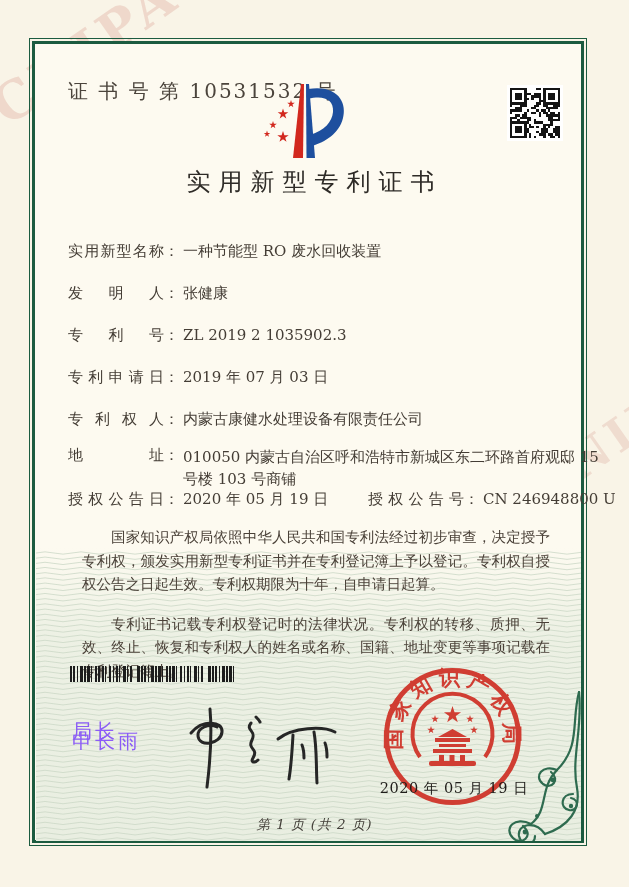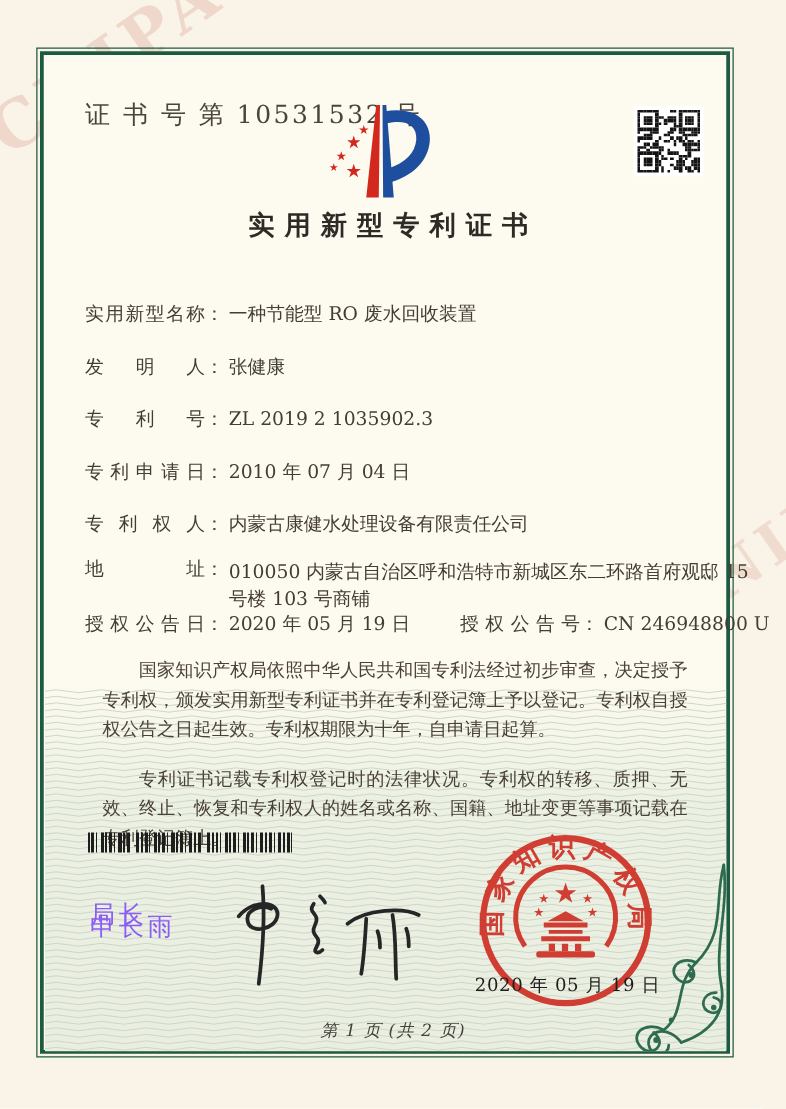--- a/index.html
+++ b/index.html
@@ -25,22 +25,22 @@
 
   .cert-no{position:absolute;left:68px;top:78px;font-size:20px;letter-spacing:2px;color:#4b443c;}
 
   .logo{position:absolute;left:253px;top:82px;width:96px;height:80px;}
   .qr{position:absolute;left:507px;top:85px;width:56px;height:56px;background:#fff;padding:3px;
       box-sizing:border-box;}
   .qr-grid{display:grid;width:100%;height:100%;grid-template-columns:repeat(21,1fr);grid-template-rows:repeat(21,1fr);}
   .qr-grid i{display:block;}
   .qr-grid i.b{background:#141414;}
 
-  .title{position:absolute;left:0;top:166px;width:629px;text-align:center;font-size:21px;
-         font-weight:bold;letter-spacing:8px;color:#2e2b27;}
+  .title{position:absolute;left:0;top:166px;width:629px;text-align:center;font-size:24px;
+         font-weight:normal;letter-spacing:8px;color:#2e2b27;}
 
   .frow{position:absolute;left:68px;font-size:15px;color:#443d35;white-space:nowrap;}
   .flabel{display:inline-block;width:96px;text-align:justify;text-align-last:justify;vertical-align:top;}
   .fcolon{display:inline-block;vertical-align:top;}
   .fvalue{display:inline-block;vertical-align:top;margin-left:4px;}
   .fvalue.wrap{white-space:normal;width:416px;line-height:22px;}
   .frow2{position:absolute;left:300px;top:0;}
 
   .paras{position:absolute;left:66px;top:510px;width:500px;font-size:14.5px;line-height:23.5px;
          color:#4a4138;text-align:justify;}
@@ -624,21 +624,21 @@
   <div class="frow" style="top:242px">
     <span class="flabel">实用新型名称</span><span class="fcolon">：</span><span class="fvalue">一种节能型 RO 废水回收装置</span>
   </div>
   <div class="frow" style="top:284px">
     <span class="flabel">发明人</span><span class="fcolon">：</span><span class="fvalue">张健康</span>
   </div>
   <div class="frow" style="top:326px">
     <span class="flabel">专利号</span><span class="fcolon">：</span><span class="fvalue">ZL 2019 2 1035902.3</span>
   </div>
   <div class="frow" style="top:368px">
-    <span class="flabel">专利申请日</span><span class="fcolon">：</span><span class="fvalue">2010 年 07 月 04 日</span>
+    <span class="flabel">专利申请日</span><span class="fcolon">：</span><span class="fvalue">2019 年 07 月 03 日</span>
   </div>
   <div class="frow" style="top:410px">
     <span class="flabel">专利权人</span><span class="fcolon">：</span><span class="fvalue">内蒙古康健水处理设备有限责任公司</span>
   </div>
   <div class="frow" style="top:446px">
     <span class="flabel">地址</span><span class="fcolon">：</span><span class="fvalue wrap">010050 内蒙古自治区呼和浩特市新城区东二环路首府观邸 15 号楼 103 号商铺</span>
   </div>
   <div class="frow" style="top:490px">
     <span class="flabel">授权公告日</span><span class="fcolon">：</span><span class="fvalue">2020 年 05 月 19 日</span>
     <span class="frow2">

